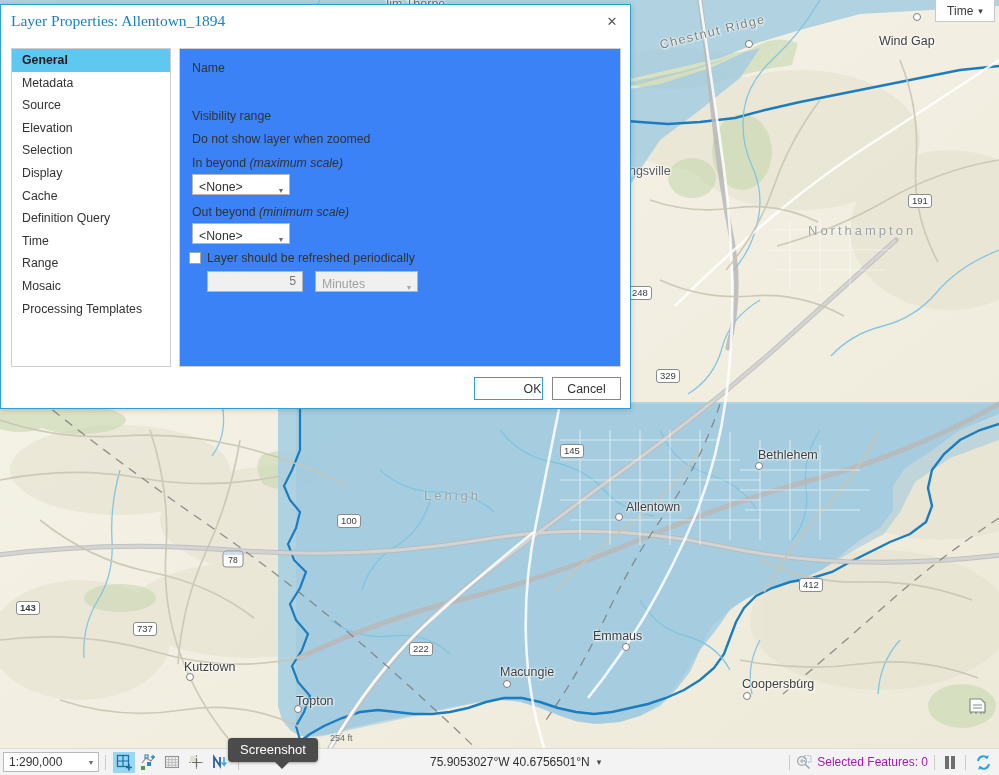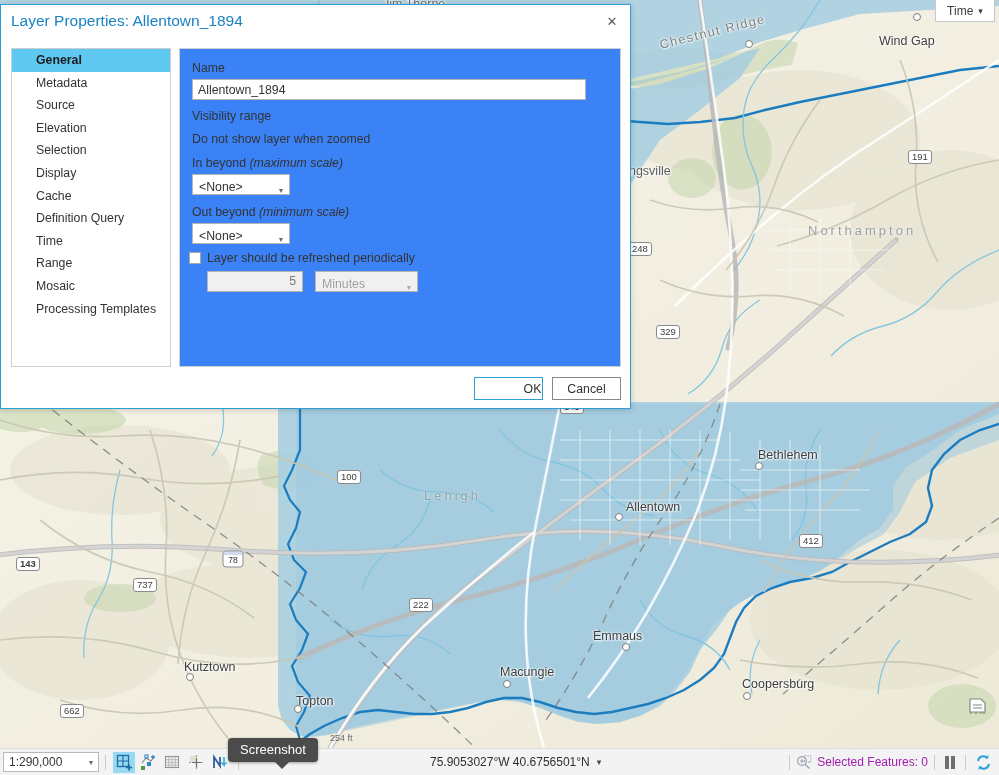--- a/index.html
+++ b/index.html
@@ -47,20 +47,21 @@
   }
   .city-dot {
     position:absolute; width:6px; height:6px; border-radius:50%;
     background:#fff; border:1.2px solid #7d7d7d; pointer-events:none;
   }
   .hwy-shield {
     position:absolute; border:1px solid #8b8b8b; background:#ffffff;
     border-radius:3px; font-size:9.5px; color:#3c3c3c; padding:0px 3px;
     line-height:12px; font-family:"Liberation Sans", sans-serif;
     pointer-events:none;
+    margin-top:44px;
   }
   .int-shield {
     position:absolute; width:22px; height:18px; pointer-events:none;
   }
 
   
   #layer-props-dialog {
     position: absolute;
     left: 0px; top: 4px;
     width: 631px; height: 405px;
@@ -72,21 +73,21 @@
   #dialog-titlebar {
     height: 34px;
     position: relative;
     background: #ffffff;
   }
   #dialog-title {
     position: absolute;
     left: 10px; top: 7px;
     font-size: 15.5px;
     color: #1a82c3;
-    font-family: Liberation Sans, sans-serif;
+    font-family: Liberation Serif, serif;
     white-space: nowrap;
   }
   #dialog-close {
     position: absolute;
     right: 4px; top: 3px;
     width: 28px; height: 26px;
     display: flex; align-items: center; justify-content: center;
     color: #5a5a5a; font-size: 13px;
     cursor: pointer;
   }
@@ -102,21 +103,21 @@
     left: 10px; top: 9px;
     width: 160px; height: 319px;
     border: 1px solid #cfcfcf;
     background: #ffffff;
     box-sizing: border-box;
     overflow: hidden;
   }
   .cat-item {
     height: 22.6px;
     line-height: 22.6px;
-    padding-left: 24px;
+    padding-left: 10px;
     font-size: 12.3px;
     color: #333333;
     cursor: pointer;
     white-space: nowrap;
   }
   .cat-item.selected {
     background: #5ec8f0;
     color: #1b1b1b;
     font-weight: bold;
   }
@@ -593,21 +594,20 @@
       <div class="cat-item">Time</div>
       <div class="cat-item">Range</div>
       <div class="cat-item">Mosaic</div>
       <div class="cat-item">Processing Templates</div>
     </div>
 
     <div id="detail-pane">
 
       <div class="field-label" style="left:12px; top:12px;">Name</div>
 
-      <input class="text-input" type="text" style="left: 12px; top: 30px; width: 394px;" value="Allentown_1894">
 
       <div class="field-label" style="left:12px; top:60px;">Visibility range</div>
 
       <div class="field-label" style="left:12px; top:83px;">Do not show layer when zoomed</div>
 
       <div class="field-label" style="left:12px; top:107px;">
         <span>In beyond </span><span class="ital">(maximum scale)</span>
       </div>
 
       <div class="combo" style="left:12px; top:125px; width:98px;">

